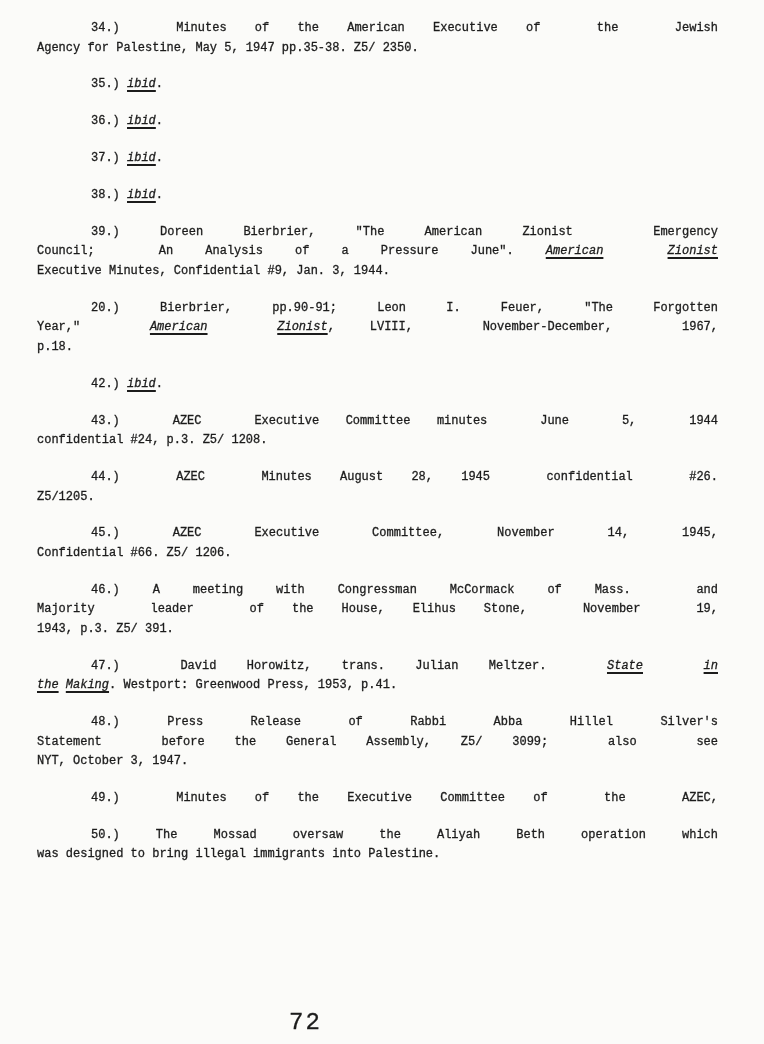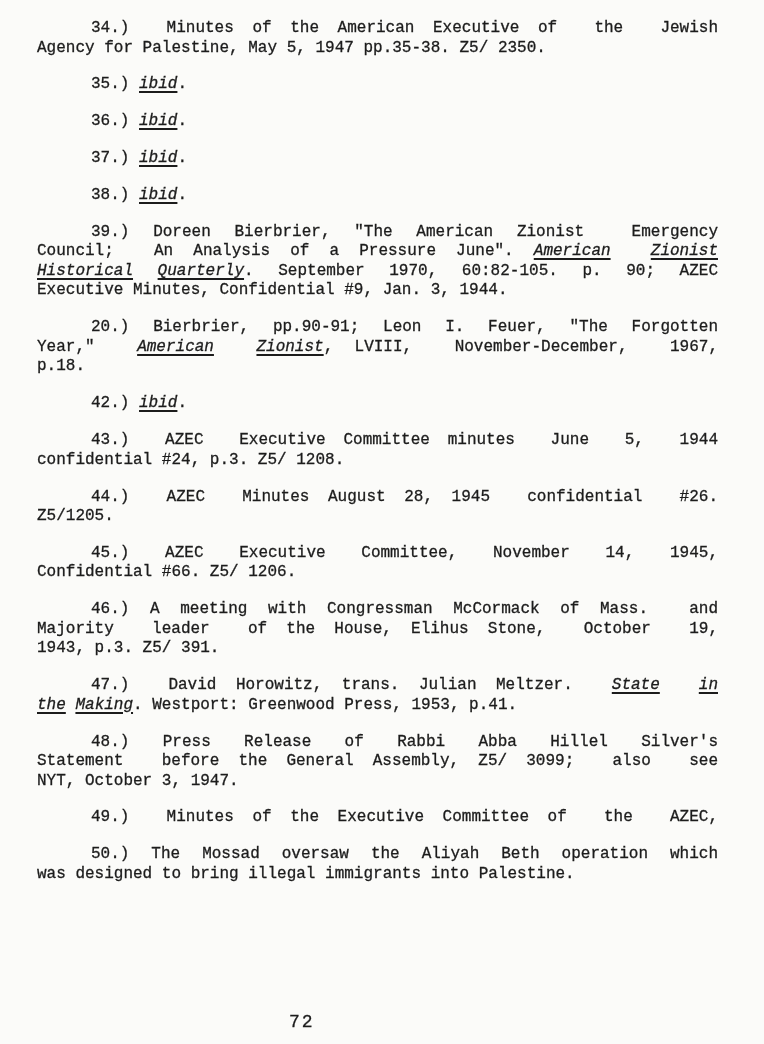--- a/index.html
+++ b/index.html
@@ -8,30 +8,30 @@
     width:764px;height:1044px;overflow:hidden;position:relative;
     background:var(--paper);
     font-family:"Liberation Mono","DejaVu Sans Mono",monospace;
     color:var(--ink);
     -webkit-text-stroke:0.3px currentColor;
   }
   .page{position:absolute;inset:0;}
   #footnote-list{position:absolute;left:37px;top:19px;width:681px;}
   .footnote{margin:0 0 17.4px 0;}
   .line{
-    font-size:16px;line-height:19.5px;
+    font-size:12px;line-height:19.5px;
     white-space:pre-wrap;
     text-align:left;
   }
   .line.j{text-align:justify;text-align-last:justify;}
   .line.first{text-indent:54px;}
   .u{text-decoration:underline;text-underline-offset:3px;text-decoration-thickness:1.6px;font-style:italic;}
   .pagenum{
     position:absolute;left:289px;top:1013px;
-    font-size:18px;line-height:19.5px;letter-spacing:2px;
+    font-size:24px;line-height:19.5px;letter-spacing:2px;
   }
 </style>
 </head>
 <body>
 
 <main class="page">
   <section id="footnote-list">
       <div class="footnote">
         <div class="line j first"><span class="">34.)  Minutes of the American Executive of  the  Jewish</span></div>
         <div class="line"><span class="">Agency for Palestine, May 5, 1947 pp.35-38. Z5/ 2350.</span></div>
@@ -44,21 +44,20 @@
       </div>
       <div class="footnote">
         <div class="line first"><span class="">37.) </span><span class="u">ibid</span><span class="">.</span></div>
       </div>
       <div class="footnote">
         <div class="line first"><span class="">38.) </span><span class="u">ibid</span><span class="">.</span></div>
       </div>
       <div class="footnote">
         <div class="line j first"><span class="">39.) Doreen Bierbrier, "The American Zionist  Emergency</span></div>
         <div class="line j"><span class="">Council;  An Analysis of a Pressure June". </span><span class="u">American</span><span class="">  </span><span class="u">Zionist</span></div>
-        <div class="line j"><span class="u">Historical</span><span class=""> </span><span class="u">Quarterly</span><span class="">. September 1970, 60:82-105. p. 90; AZEC</span></div>
         <div class="line"><span class="">Executive Minutes, Confidential #9, Jan. 3, 1944.</span></div>
       </div>
       <div class="footnote">
         <div class="line j first"><span class="">20.) Bierbrier, pp.90-91; Leon I. Feuer, "The Forgotten</span></div>
         <div class="line j"><span class="">Year,"  </span><span class="u">American</span><span class="">  </span><span class="u">Zionist</span><span class="">, LVIII,  November-December,  1967,</span></div>
         <div class="line"><span class="">p.18.</span></div>
       </div>
       <div class="footnote">
         <div class="line first"><span class="">42.) </span><span class="u">ibid</span><span class="">.</span></div>
       </div>
@@ -69,21 +68,21 @@
       <div class="footnote">
         <div class="line j first"><span class="">44.)  AZEC  Minutes August 28, 1945  confidential  #26.</span></div>
         <div class="line"><span class="">Z5/1205.</span></div>
       </div>
       <div class="footnote">
         <div class="line j first"><span class="">45.)  AZEC  Executive  Committee,  November  14,  1945,</span></div>
         <div class="line"><span class="">Confidential #66. Z5/ 1206.</span></div>
       </div>
       <div class="footnote">
         <div class="line j first"><span class="">46.) A meeting with Congressman McCormack of Mass.  and</span></div>
-        <div class="line j"><span class="">Majority  leader  of the House, Elihus Stone,  October  19,</span></div>
+        <div class="line j"><span class="">Majority  leader  of the House, Elihus Stone,  November  19,</span></div>
         <div class="line"><span class="">1943, p.3. Z5/ 391.</span></div>
       </div>
       <div class="footnote">
         <div class="line j first"><span class="">47.)  David Horowitz, trans. Julian Meltzer.  </span><span class="u">State</span><span class="">  </span><span class="u">in</span></div>
         <div class="line"><span class="u">the</span><span class=""> </span><span class="u">Making</span><span class="">. Westport: Greenwood Press, 1953, p.41.</span></div>
       </div>
       <div class="footnote">
         <div class="line j first"><span class="">48.)  Press  Release  of  Rabbi  Abba  Hillel  Silver's</span></div>
         <div class="line j"><span class="">Statement  before the General Assembly, Z5/ 3099;  also  see</span></div>
         <div class="line"><span class="">NYT, October 3, 1947.</span></div>

